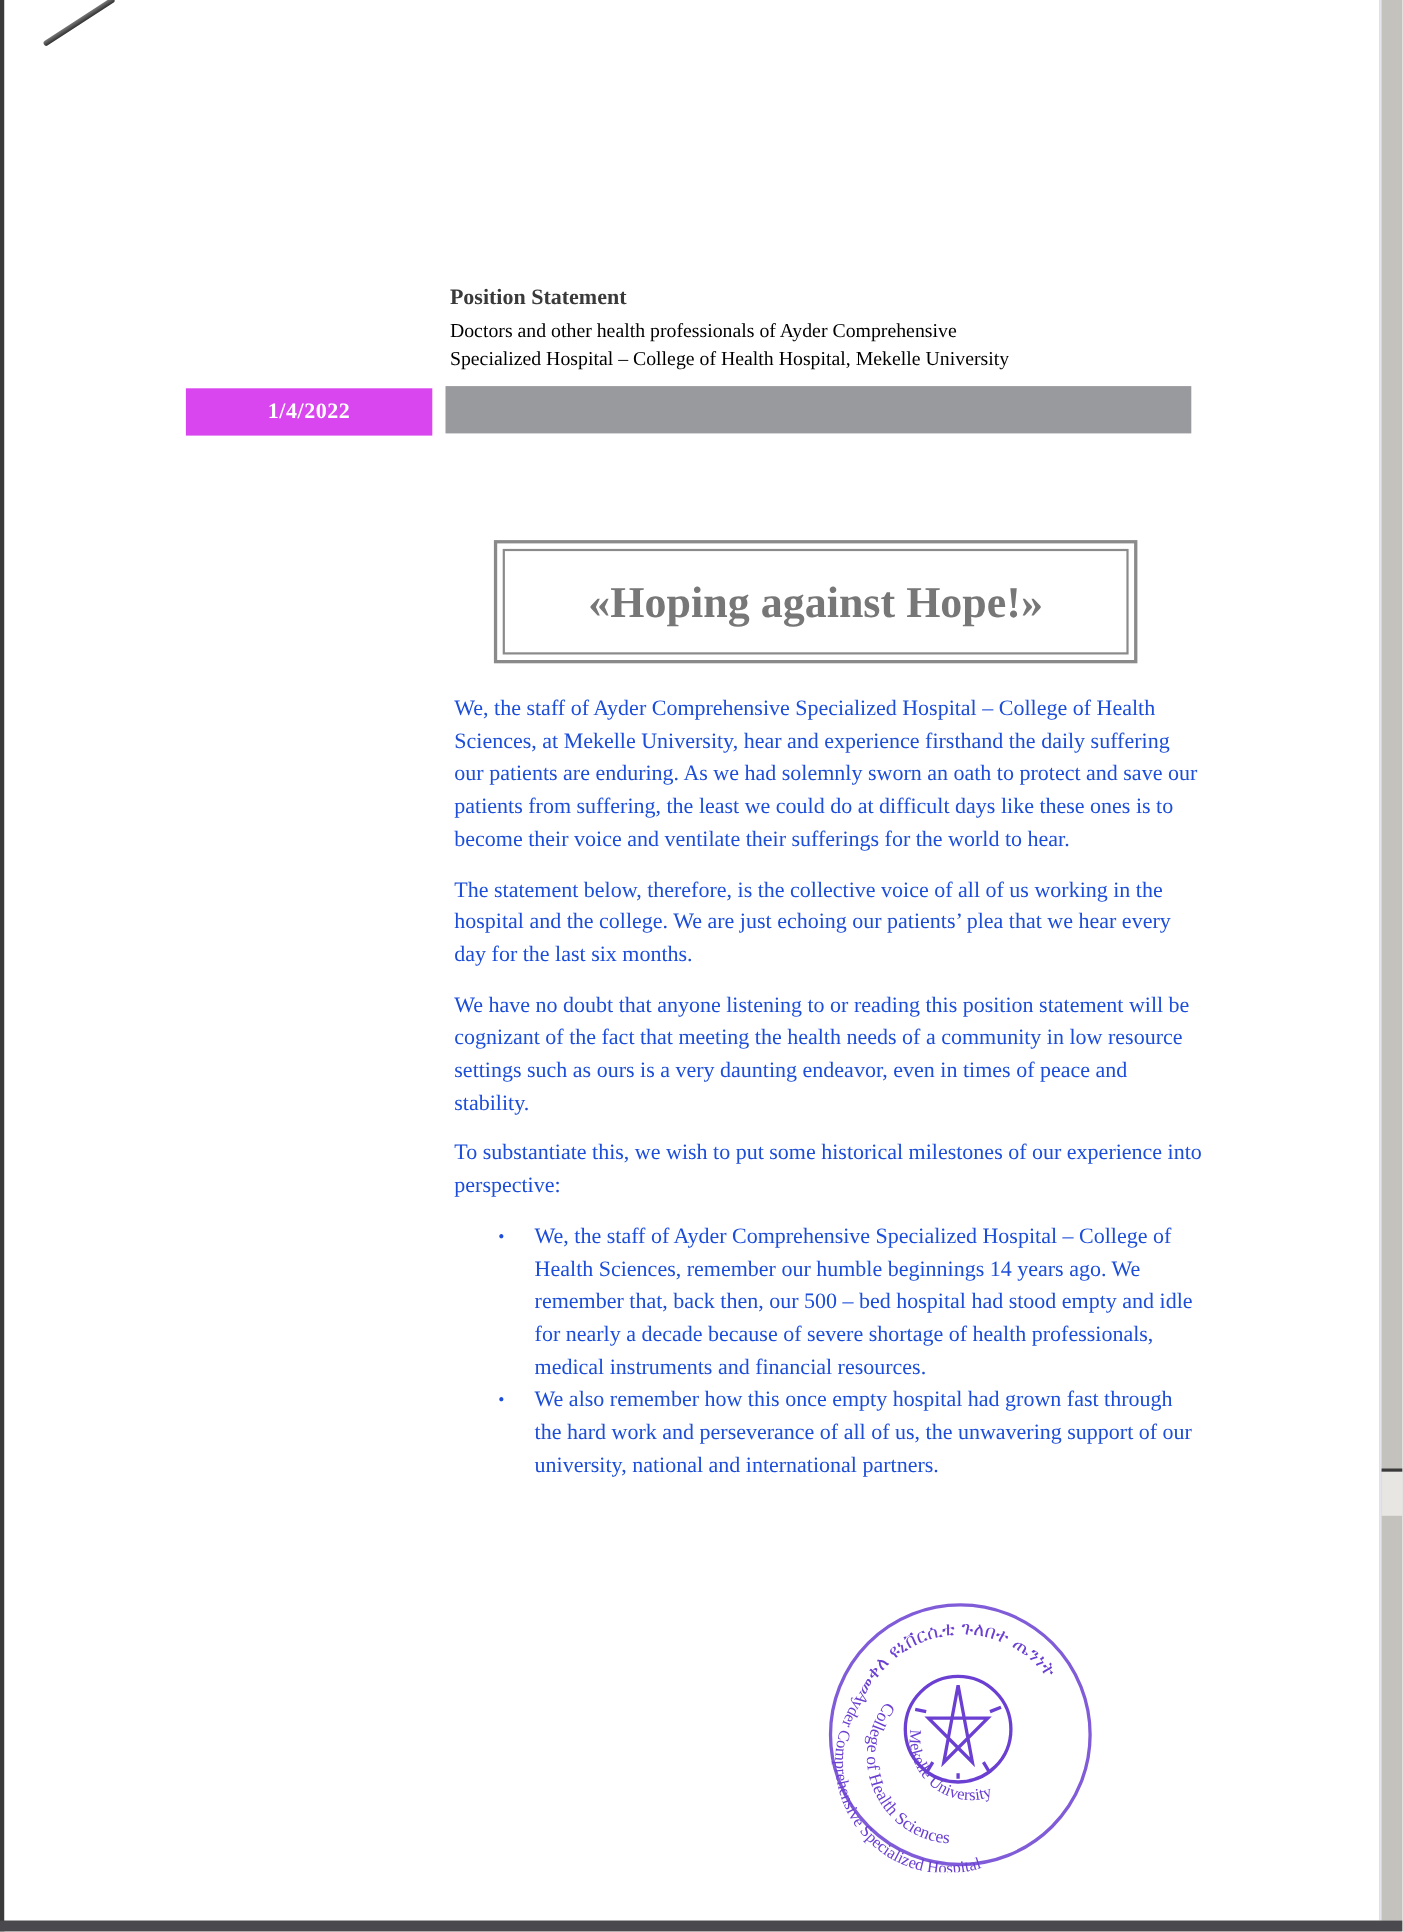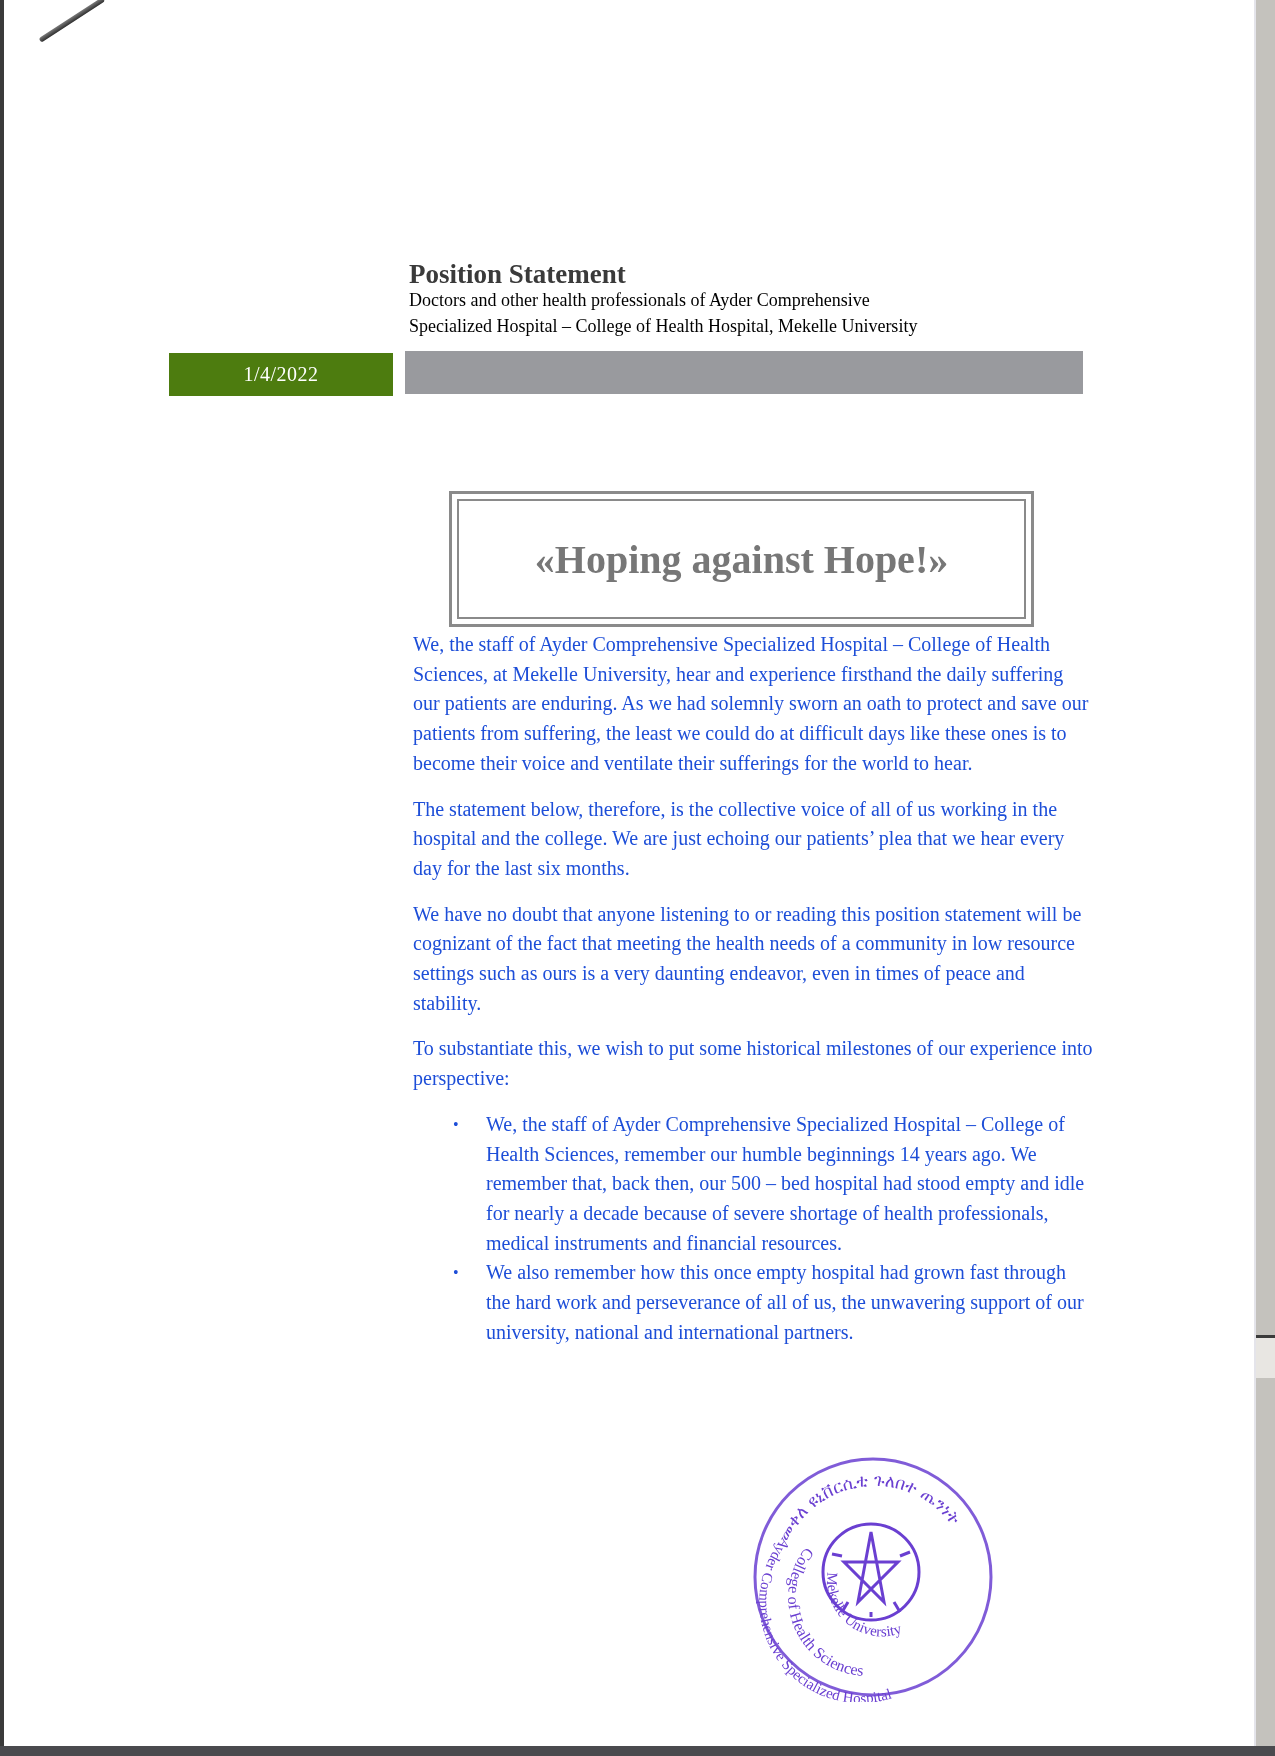--- a/index.html
+++ b/index.html
@@ -13,27 +13,27 @@
     background: #ffffff;
   }
   .left-strip { position: absolute; left: 0; top: 0; width: 4px; height: 1756px; background: #3a3a3a; }
   .bottom-strip { position: absolute; left: 0; top: 1746px; width: 1275px; height: 10px; background: #4a4a4e; }
   .right-shadow { position: absolute; left: 1254px; top: 0; width: 2px; height: 1746px; background: #e4e4ea; }
   .right-ledge { position: absolute; left: 1256px; top: 1335px; width: 19px; height: 3px; background: #3a3a3a; }
   .right-ledge2 { position: absolute; left: 1256px; top: 1338px; width: 19px; height: 40px; background: #e8e6e2; }
 
   .staple { position: absolute; left: 40px; top: 38px; width: 76px; height: 5px; background: linear-gradient(#7a7a7a, #2e2e2e); border-radius: 3px; transform: rotate(-33deg); transform-origin: left center; }
 
-  .header-title { position: absolute; left: 409px; top: 259px; font-size: 27px; font-weight: bold; color: #3a3a3a; margin: 0; }
+  .header-title { position: absolute; left: 409px; top: 259px; font-size: 20px; font-weight: bold; color: #3a3a3a; margin: 0; }
   .header-sub { position: absolute; left: 409px; top: 287px; font-size: 18px; color: #000000; line-height: 26px; width: 700px; }
 
-  .date-bar { position: absolute; left: 169px; top: 353px; width: 224px; height: 43px; background: #4d7c0f; color: #ffffff; font-weight: normal; font-size: 20px; text-align: center; line-height: 43px; letter-spacing: 0.5px; }
+  .date-bar { position: absolute; left: 169px; top: 353px; width: 224px; height: 43px; background: #d946ef; color: #ffffff; font-weight: bold; font-size: 20px; text-align: center; line-height: 43px; letter-spacing: 0.5px; }
   .bar-right { position: absolute; left: 405px; top: 351px; width: 678px; height: 43px; background: #999a9e; }
 
-  .title-box { position: absolute; left: 449px; top: 491px; width: 585px; height: 136px; border: 3px solid #8a8a8a; box-sizing: border-box; padding-left: 16px; }
+  .title-box { position: absolute; left: 449px; top: 491px; width: 585px; height: 112px; border: 3px solid #8a8a8a; box-sizing: border-box; padding-left: 16px; }
   .title-box-inner { position: absolute; left: 5px; top: 5px; right: 5px; bottom: 5px; border: 2px solid #8a8a8a; display: flex; align-items: center; justify-content: center; }
   .title-text { font-size: 40px; font-weight: bold; color: #777777; margin: 0; }
 
   .body { position: absolute; left: 413px; top: 630px; width: 680px; font-size: 20px; line-height: 29.7px; color: #1d4ed8; }
   .body p { margin: 0 0 16px 0; }
   .body ul { margin: 0; padding: 0; list-style: none; }
   .body li { position: relative; padding-left: 73px; margin: 0; }
   .body li .bullet { position: absolute; left: 40px; top: 0; font-size: 16px; }
 
   .stamp { position: absolute; left: 748px; top: 1452px; width: 250px; height: 250px; }

